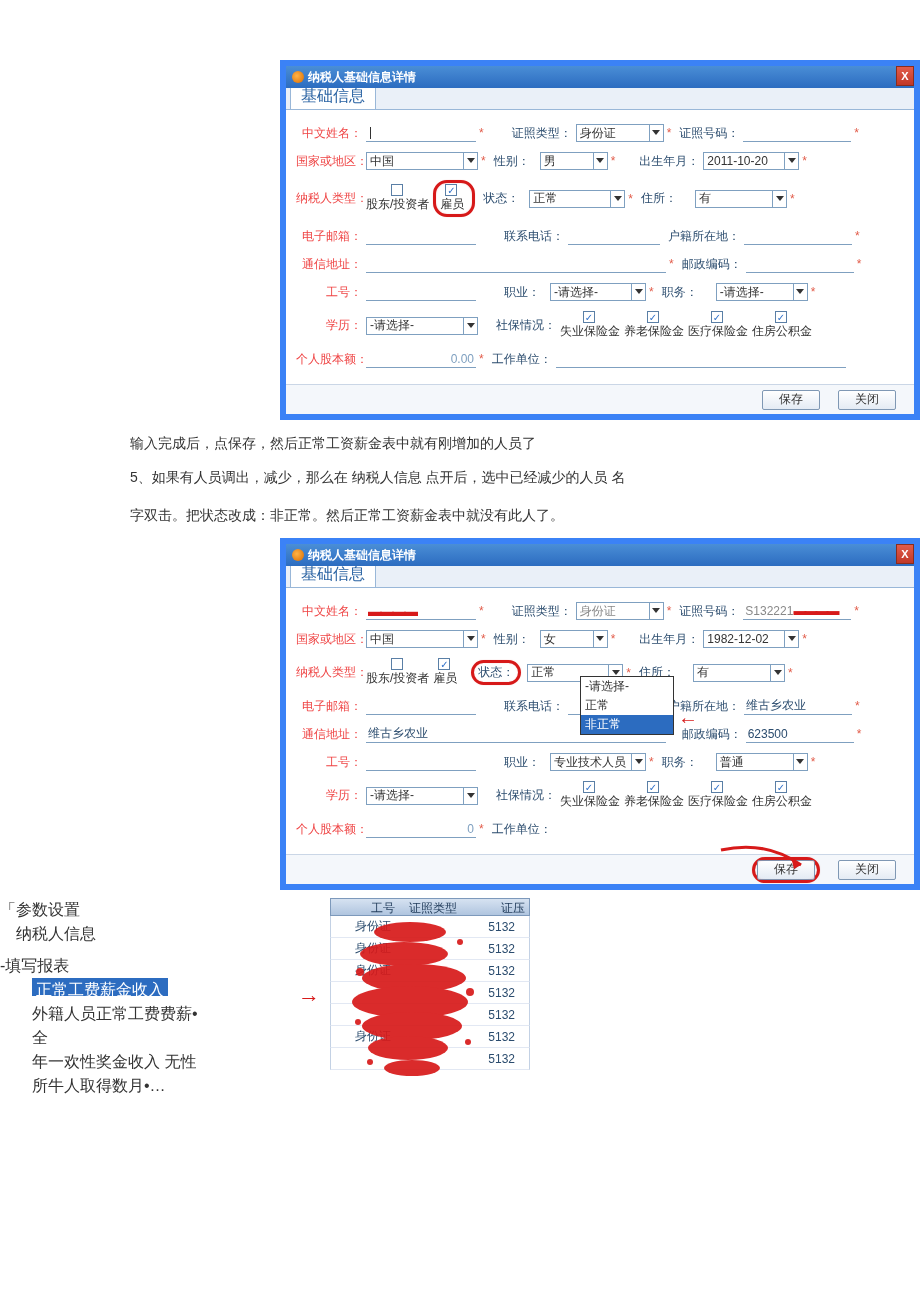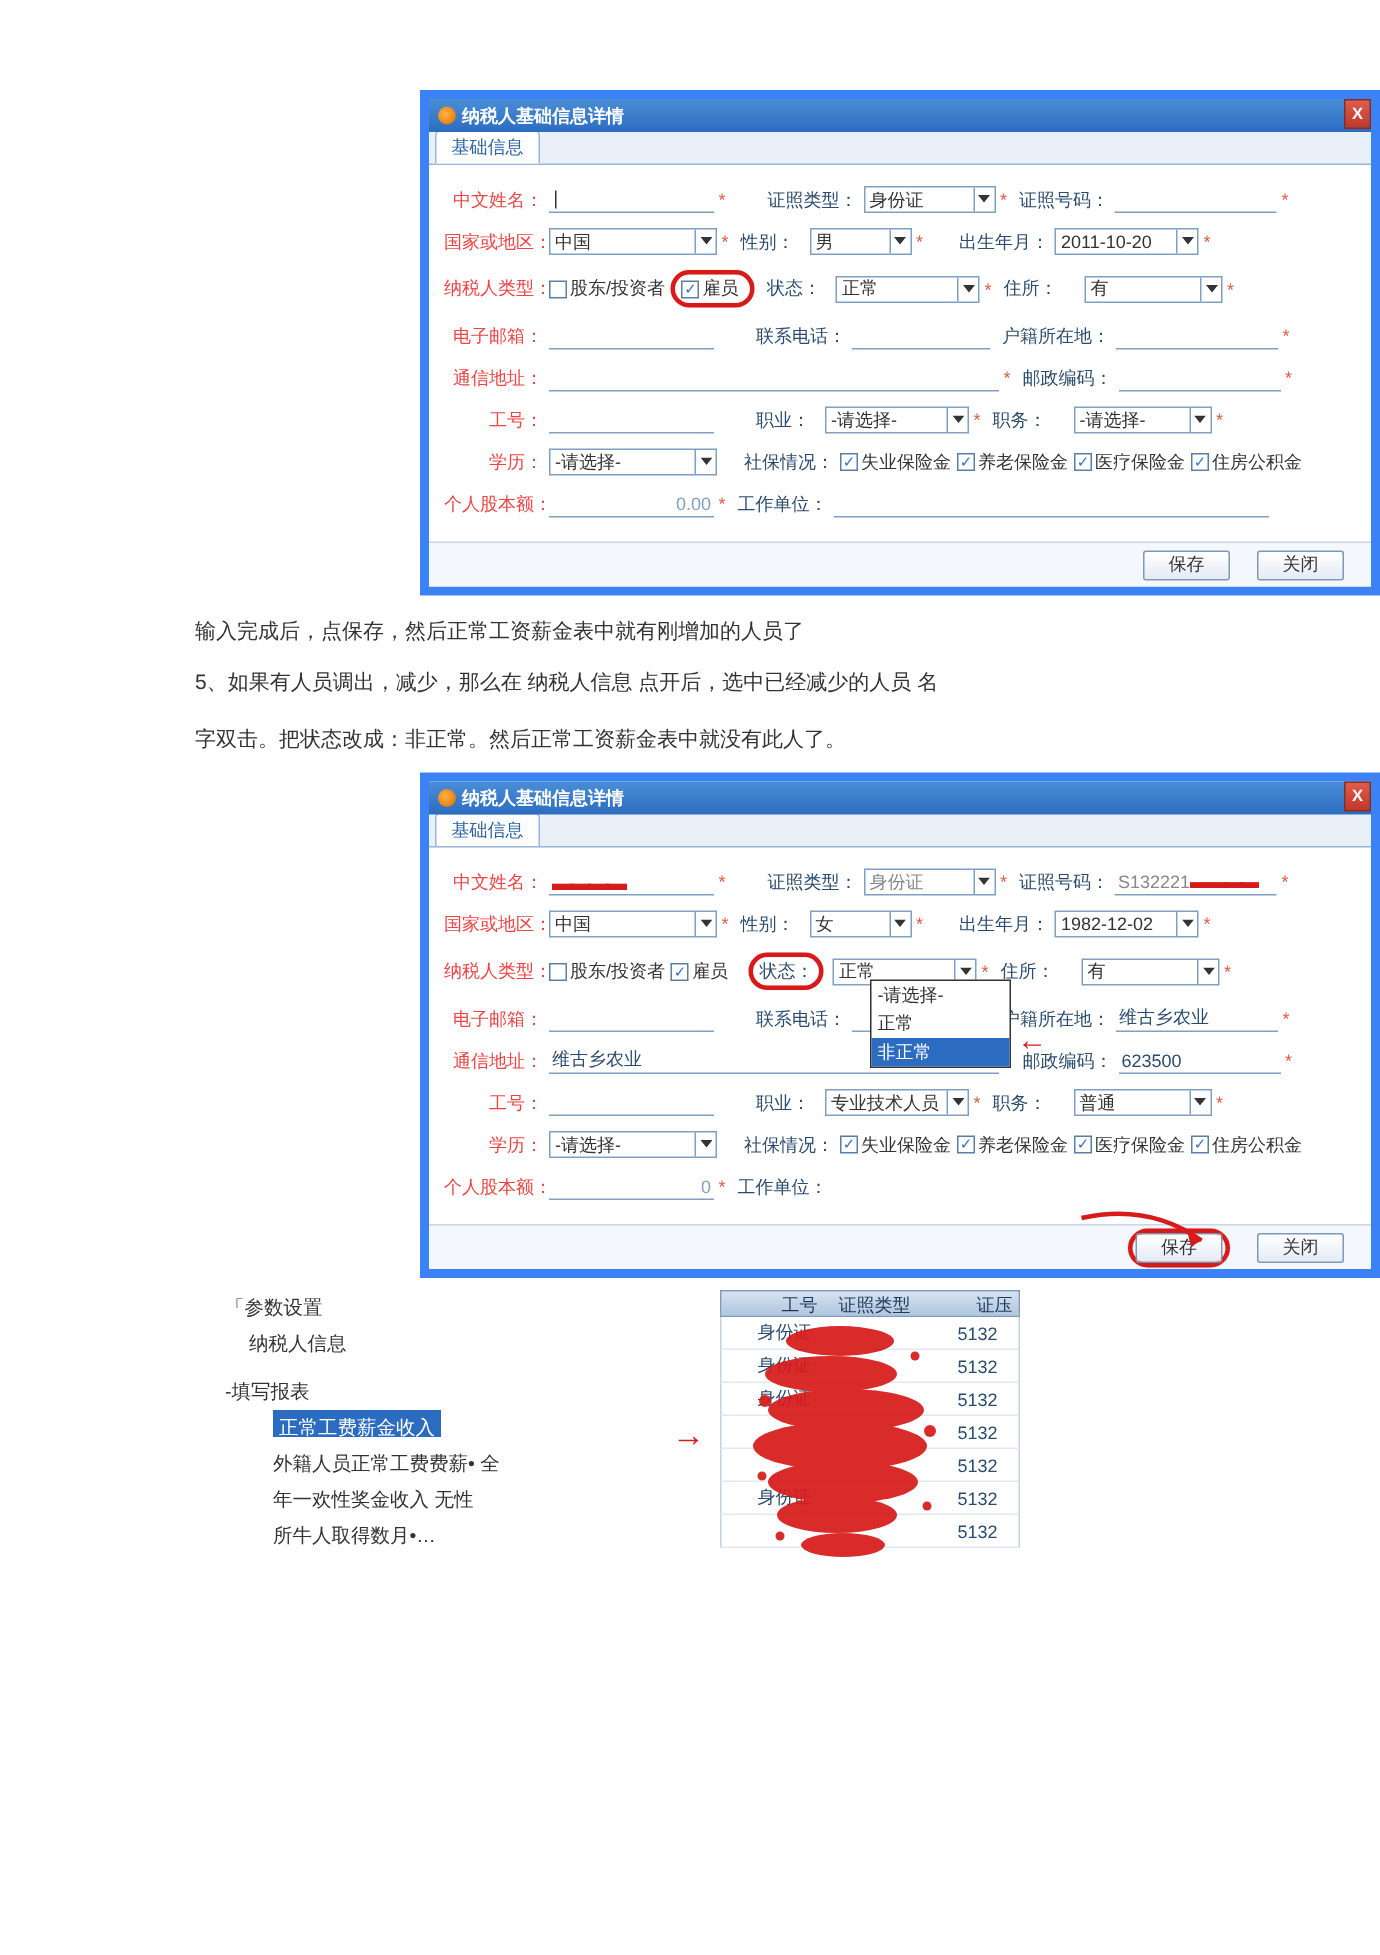--- a/index.html
+++ b/index.html
@@ -9,47 +9,47 @@
   .txt-block { margin: 12px 0 12px 130px; width: 740px; font-size: 14px; line-height: 22px; }
 
   
   .dialog { position: relative; border: 6px solid #3b82f6; background: #fff; margin-left: 280px; margin-bottom: 8px; }
   .dialog.narrower { margin-left: 280px; width: 640px; }
   .titlebar { display: flex; align-items: center; height: 22px; background: linear-gradient(#4a8ed6, #2c6cc0); color: #fff; padding: 0 4px 0 6px; font-weight: bold; position: relative; }
   .titlebar .gear { width: 12px; height: 12px; border-radius: 50%; background: radial-gradient(circle at 40% 40%, #ffb347, #d96b00); margin-right: 4px; }
   .close-x { position: absolute; right: 0; top: 0; width: 18px; height: 20px; display:flex; align-items:center; justify-content:center;
              background: linear-gradient(#e25c4a, #c03828); color:#fff; font-weight: bold; font-size: 11px; border:1px solid #8a2c1e;}
   .tab-bar { height: 22px; display:flex; align-items:flex-end; padding-left:4px; background:#eaf0f8; border-bottom:1px solid #99b7d8;}
-  .tab { padding: 2px 10px; background:#fff; border:1px solid #99b7d8; border-bottom:none; border-top-left-radius:3px; border-top-right-radius:3px; font-size:12px; color:#2a63a3;}
+  .tab { padding: 2px 10px; background:#fff; border:1px solid #99b7d8; border-bottom:none; border-top-left-radius:3px; border-top-right-radius:3px; font-size:16px; color:#2a63a3;}
   .form-wrap { padding: 14px 10px 6px 10px; }
   .form-row { display:flex; align-items:center; margin-bottom: 10px; white-space: nowrap; }
   .lbl { width: 66px; text-align: right; color:#ef4444; margin-right: 4px; }
   .lbl-s { color:#2b4c6e; margin: 0 4px 0 8px; }
   .req { color:#e25c4a; margin-left: 3px; }
   .inp { display:inline-flex; align-items:center; border-bottom: 1px solid #7fa0c0; min-width: 90px; height:18px; padding: 0 2px; color:#2b4c6e;}
   .sel { display:inline-flex; align-items:center; border:1px solid #7fa0c0; height:18px; background:#fff; color:#333; }
   .sel .caret { width:14px; height:16px; margin-left:2px; display:flex; align-items:center; justify-content:center; border-left:1px solid #7fa0c0; }
   .sel .caret svg { fill:#333; }
-  .chk { display:inline-flex; align-items:center; margin-right:4px; }
+  .chk { display:inline-flex; align-items:center; margin-right:4px;flex-direction:column; }
   .chk .box { width:12px; height:12px; border:1px solid #5a7fa6; margin-right:2px; display:flex; align-items:center; justify-content:center; font-size:10px; color:#2f70c9; }
   .chk .box.checked::after { content:"✓"; }
   .btn-area { height:30px; border-top:1px solid #cad6e6; display:flex; justify-content:flex-end; align-items:center; gap:18px; padding-right:18px; background:#f4f7fb;}
   .btn { display:inline-flex; align-items:center; justify-content:center; min-width:58px; height:20px; border:1px solid #7f98b4; background:linear-gradient(#fff,#e4ebf4); font-size:12px; border-radius:2px;}
   
   .ring { border: 3px solid #d71a1a; border-radius: 14px; padding: 1px 4px; display:inline-flex; position:relative;}
   .ring::before { content:""; position:absolute; inset:-2px; border:1px solid rgba(215,26,26,0.5); border-radius:14px; filter:blur(1px);}
 
   
   .dropdown { position:absolute; border:1px solid #333; background:#fff; font-size:12px; min-width:94px; }
   .dropdown .opt { padding:1px 4px; }
   .dropdown .opt.sel-hl { background:#2c6cc0; color:#fff; }
 
   
   .bottom-wrap { display:flex; margin-top: 4px; }
-  .tree { margin-left:150px; width:200px; font-size:13px; line-height:24px; }
+  .tree { width:200px; font-size:16px; line-height:24px; }
   .tree .node0 { }
   .tree .node1 { margin-left:16px; }
   .tree .node2 { margin-left:32px; }
   .tree .sel { display:inline-block; background:#2c6cc0; color:#fff; border:none; padding:0 4px; }
 
   .gridbox { position:relative; margin-left:130px; width:200px; }
   .ghead { display:flex; background:linear-gradient(#d6e2f1,#b0c5df); height:18px; font-size:12px; color:#1f3a59; border:1px solid #7d99bb;justify-content:flex-end;}
   .ghead div { padding: 1px 4px; }
   .grow { display:flex; height:22px; align-items:center; border-left:1px solid #c3d1e4; border-right:1px solid #c3d1e4; border-bottom:1px solid #e2e8f3;}
   .gc1 { width:96px; padding-left:24px; color:#2b4c6e; position:relative;}

